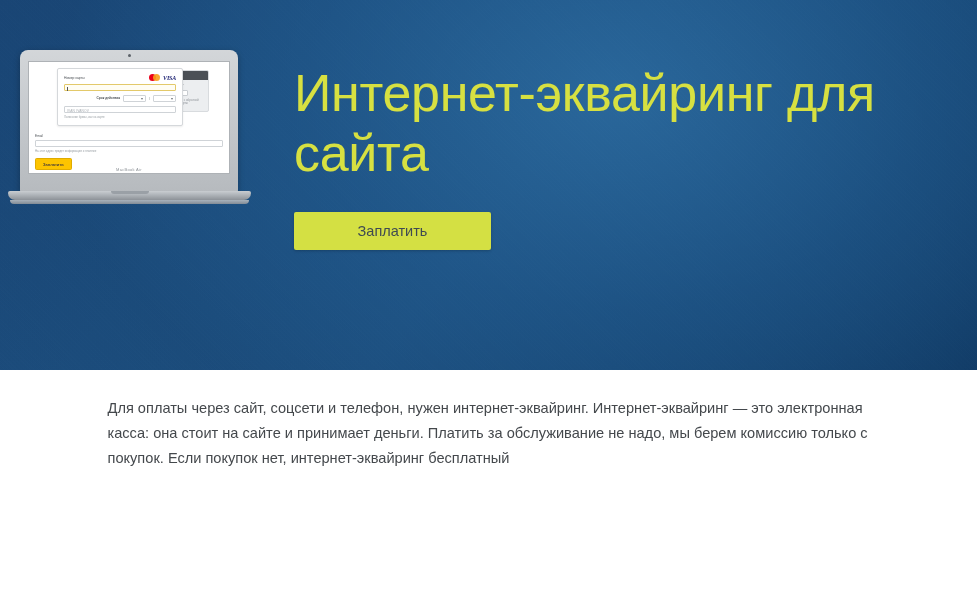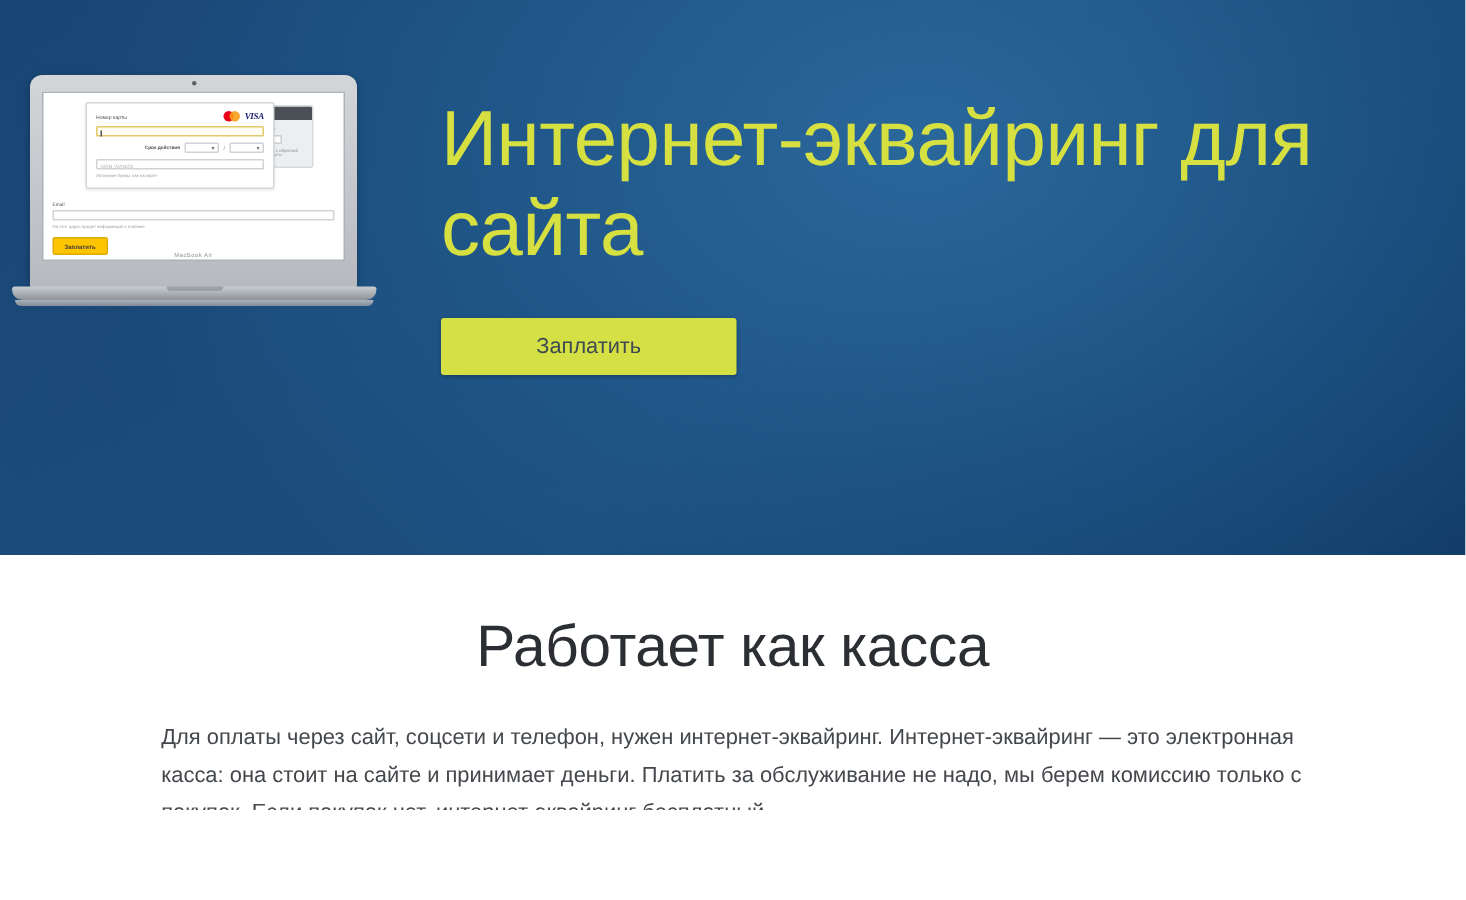--- a/index.html
+++ b/index.html
@@ -388,20 +388,19 @@
       <div class="laptop-foot"></div>
     </div>
 
     <div class="hero-copy">
       <h1 class="hero-title">Интернет-эквайринг для сайта</h1>
       <button class="hero-cta">Заплатить</button>
     </div>
   </section>
 
   <section class="content">
-    <h2 class="section-title">Работает как касса</h2>
     <p class="section-text">Для оплаты через сайт, соцсети и телефон, нужен интернет-эквайринг. Интернет-эквайринг — это электронная касса: она стоит на сайте и принимает деньги. Платить за обслуживание не надо, мы берем комиссию только с покупок. Если покупок нет, интернет-эквайринг бесплатный</p>
 
     <div class="card-peek one"></div>
     <div class="card-peek two"></div>
   </section>
 
 </div>
 
 </body></html>

